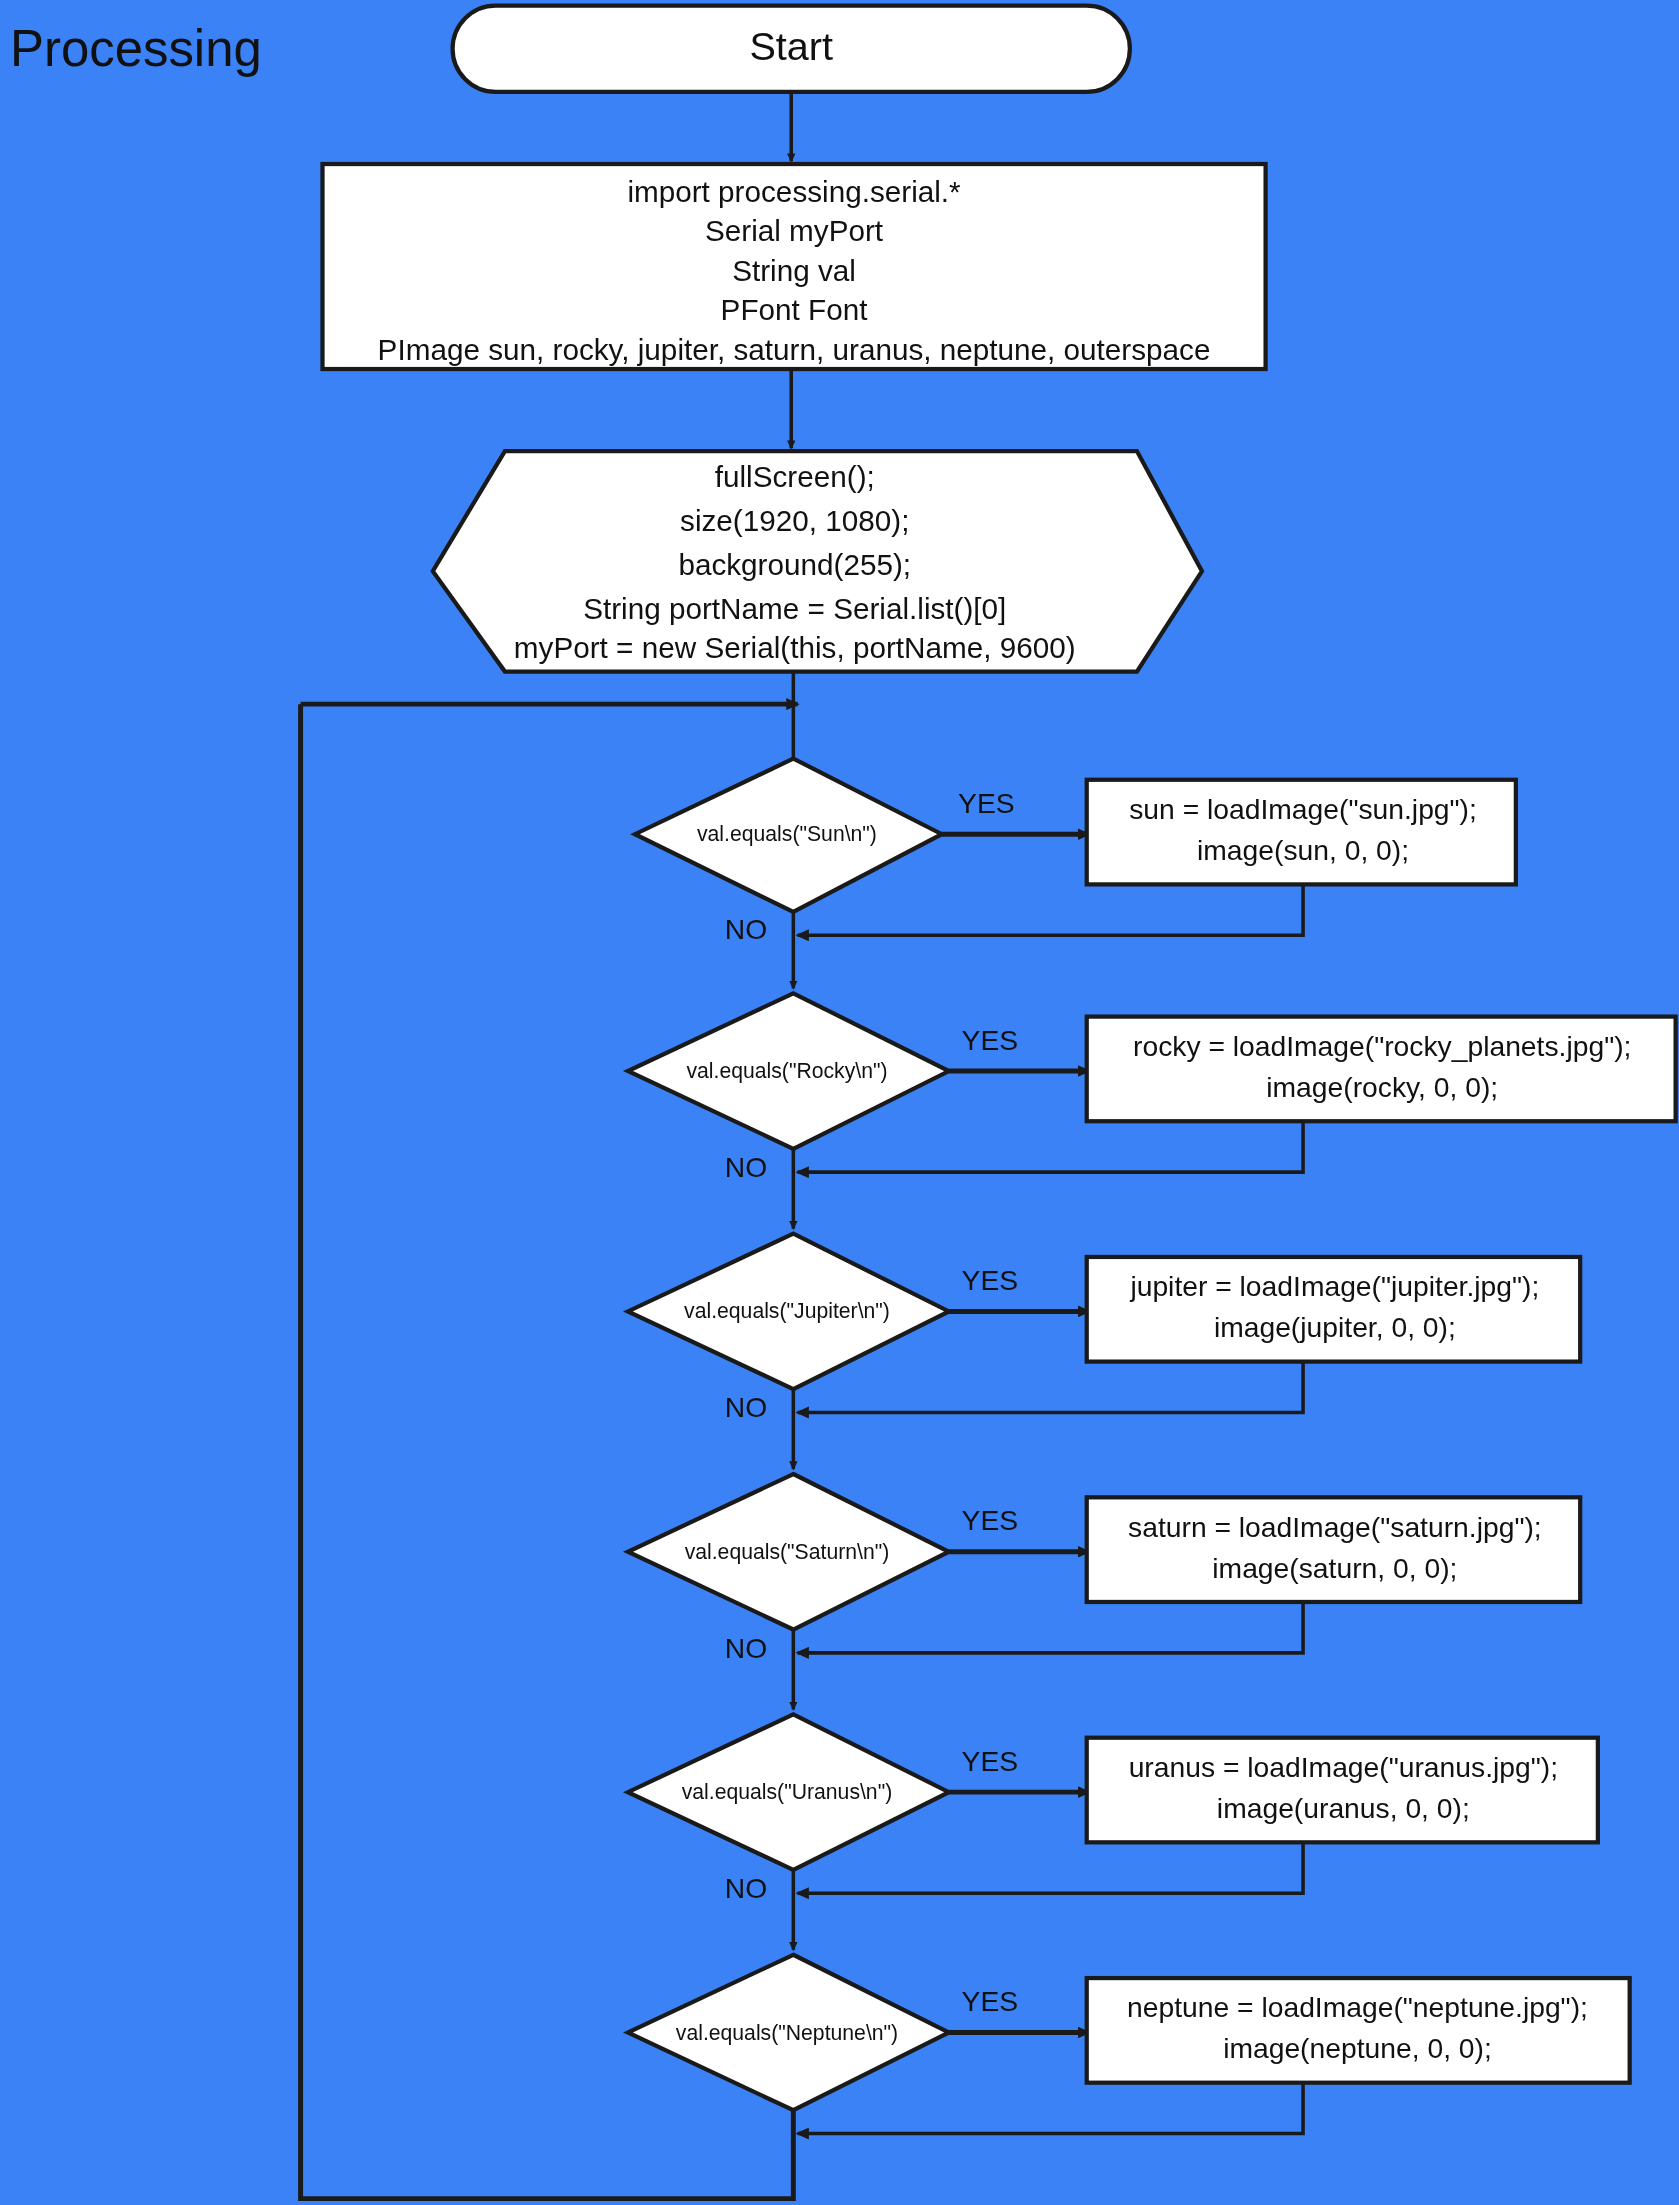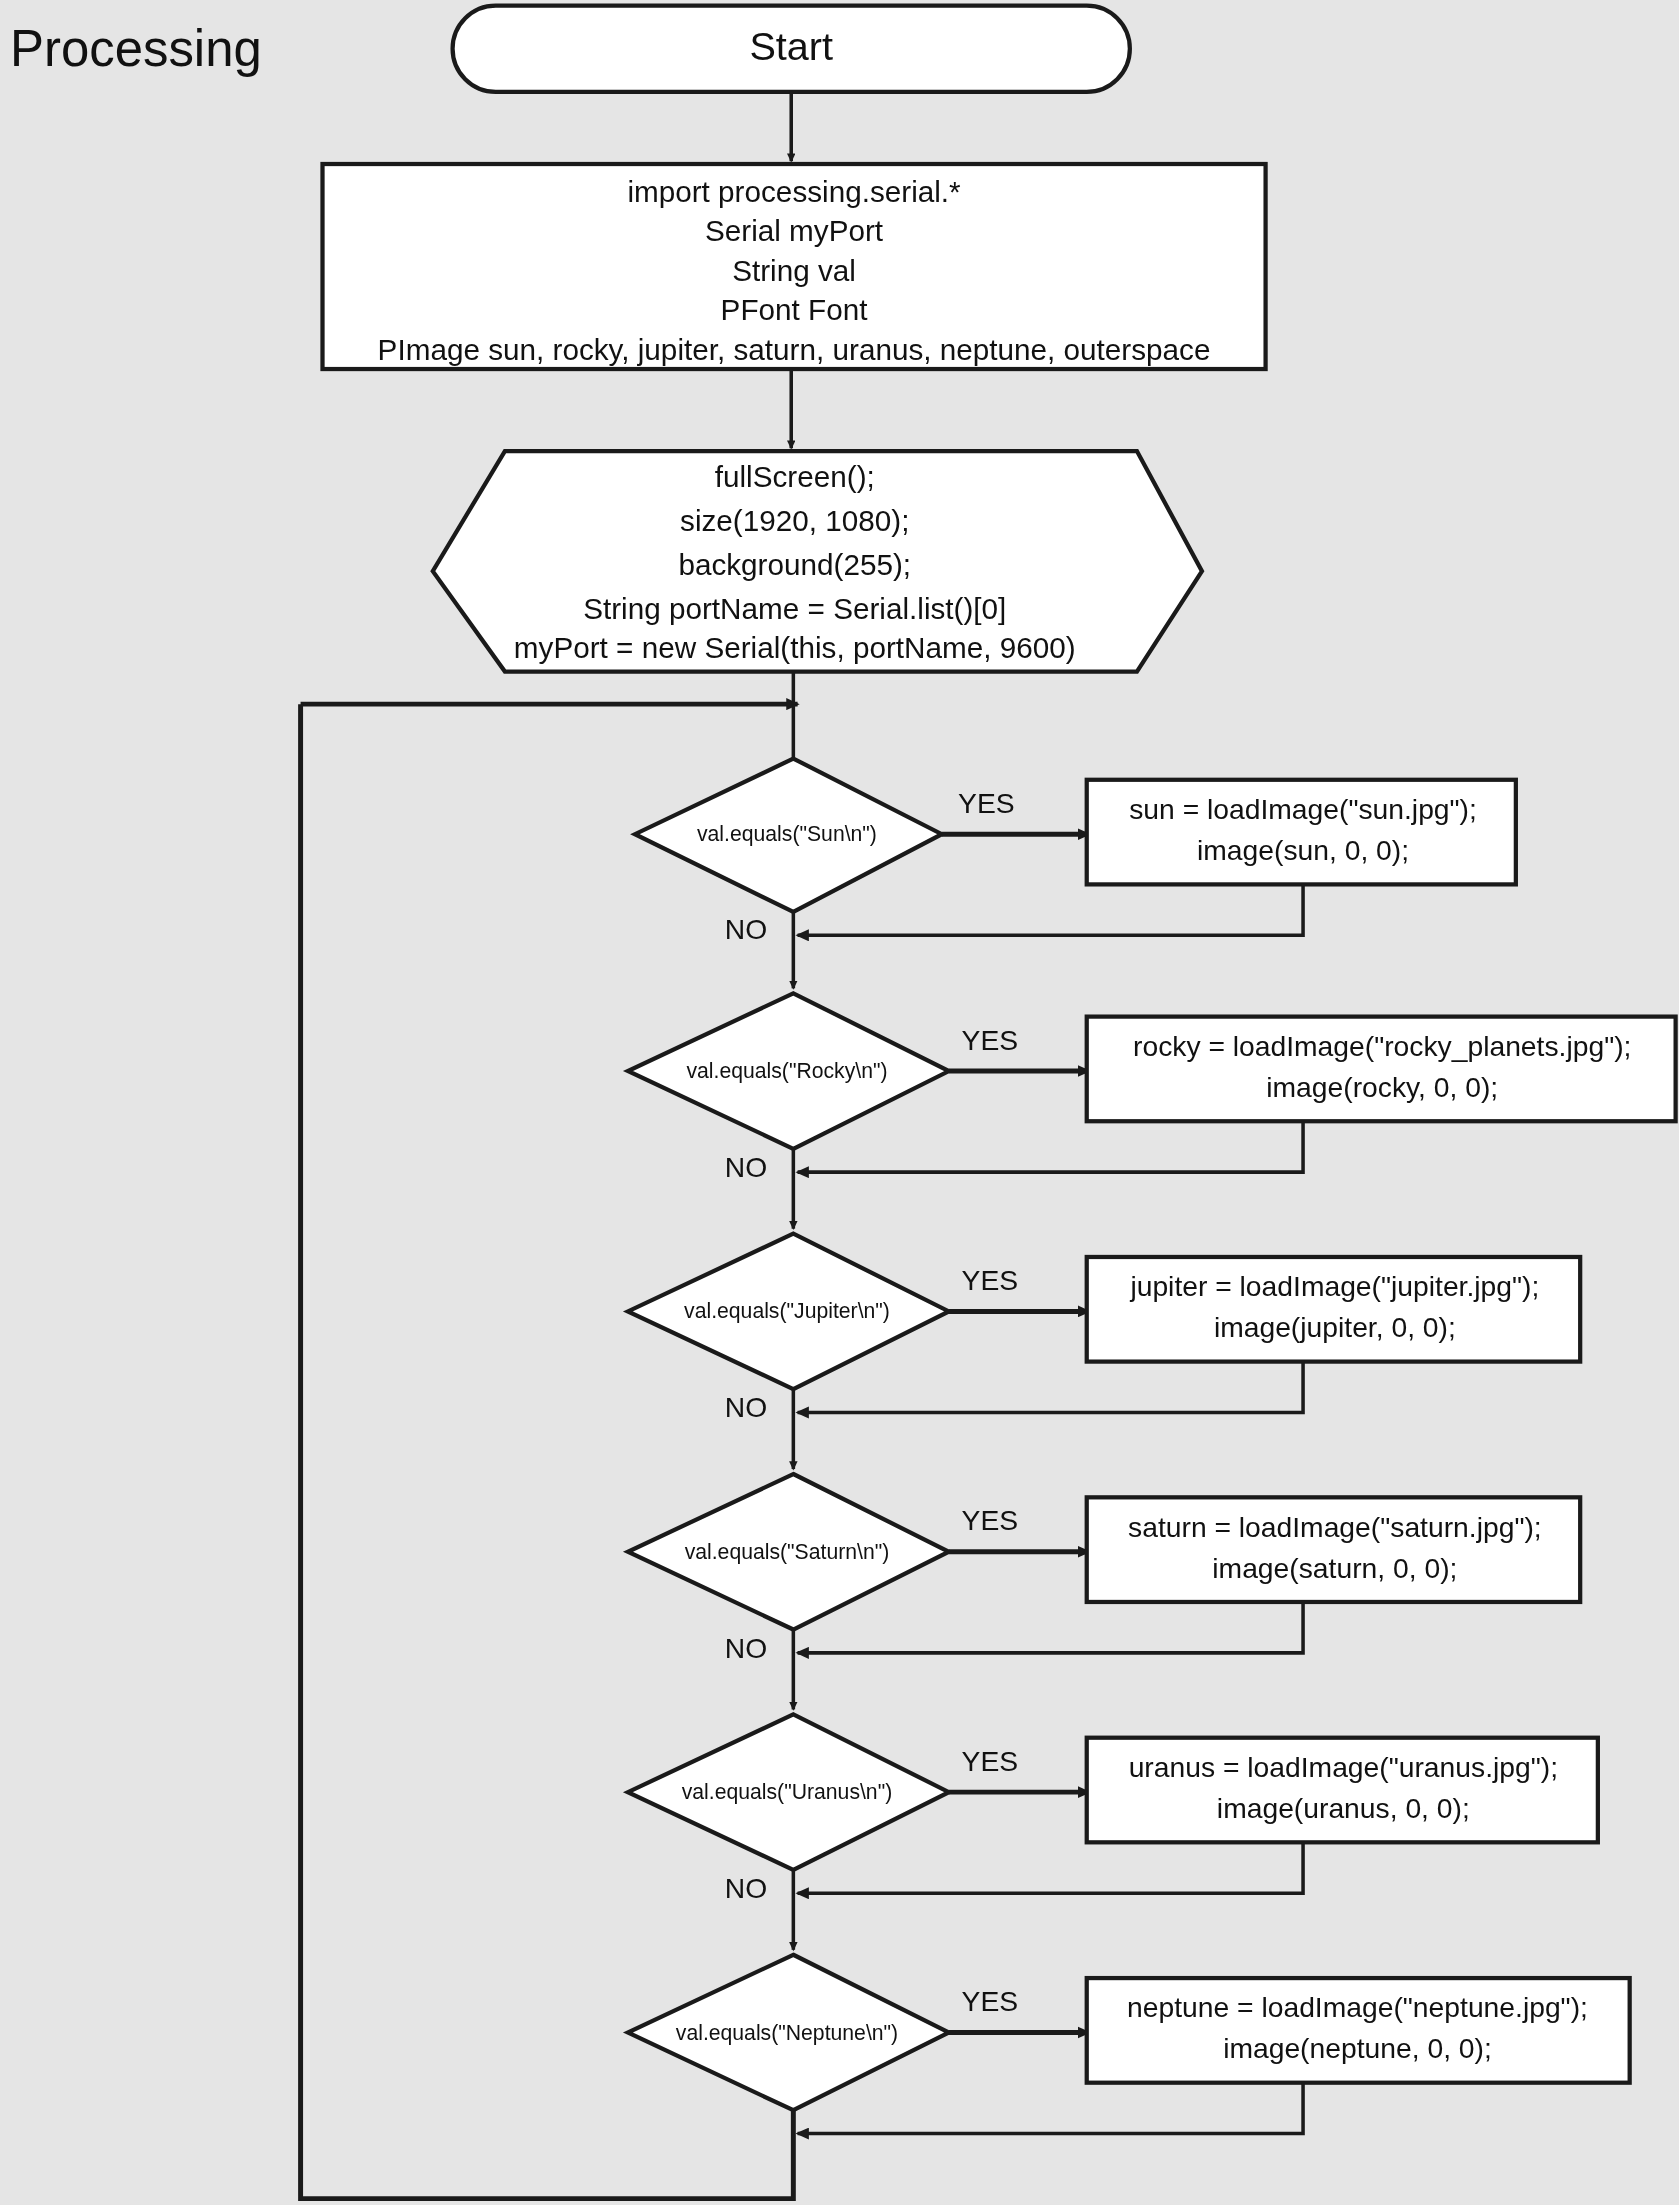--- a/index.html
+++ b/index.html
@@ -8,21 +8,21 @@
     background: #ffffff;
   }
   body {
     font-family: "Liberation Sans", sans-serif;
     color: #1a1a1a;
   }
   #page {
     position: relative;
     width: 1680px;
     height: 2205px;
-    background: #e5e5e5;
+    background: #3b82f6;
     overflow: hidden;
   }
   #flow-svg {
     position: absolute;
     left: 0;
     top: 0;
     width: 1680px;
     height: 2205px;
   }
   .shape-stroke {

